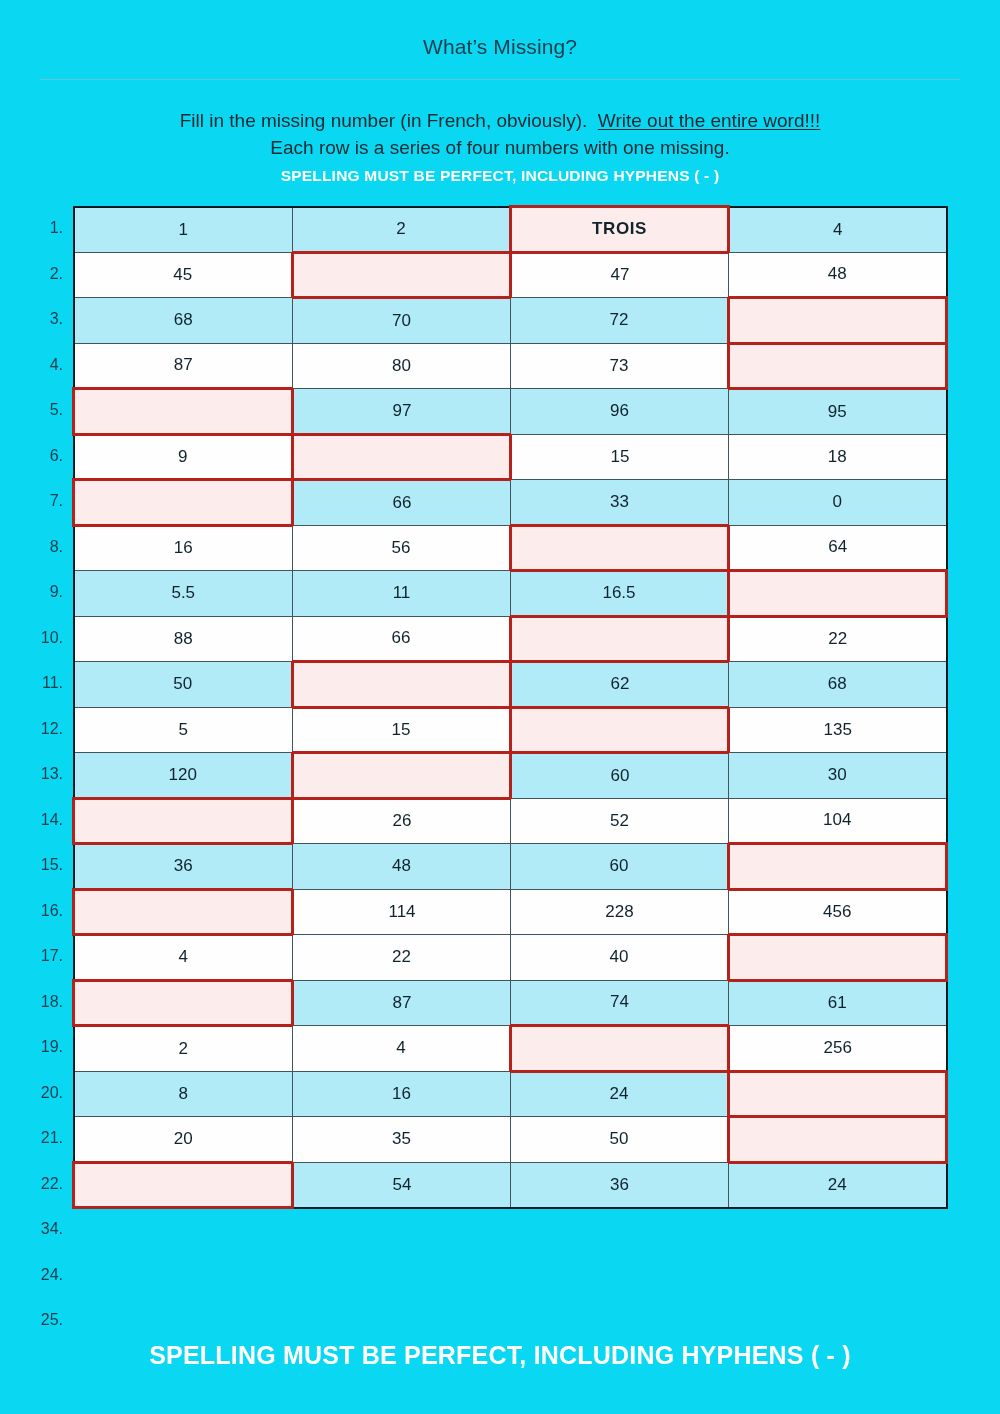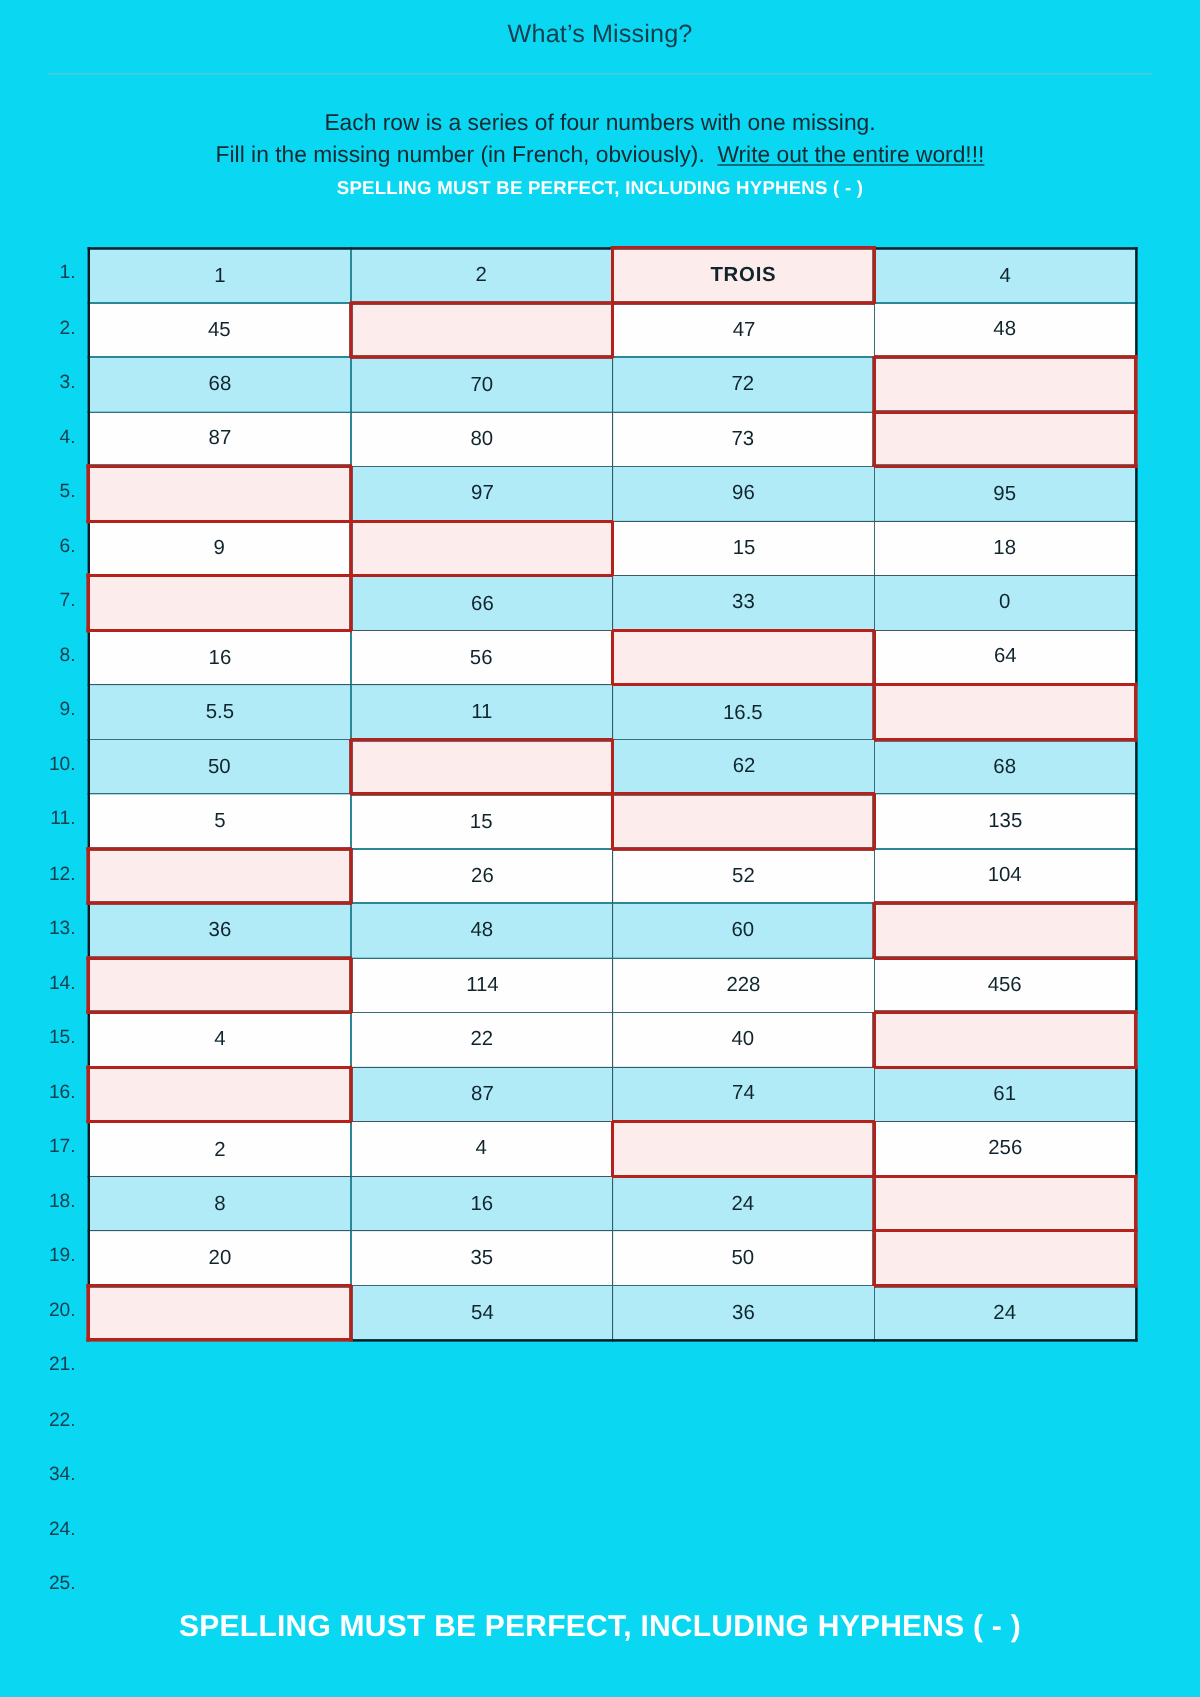--- a/index.html
+++ b/index.html
@@ -12,21 +12,21 @@
     height: 1414px;
     background: #0AD7F2;
     font-family: "Liberation Sans", sans-serif;
     overflow: hidden;
     position: relative;
   }
 
   
   #header-area {
     width: 100%;
-    padding-top: 16px;
+    padding-top: 34px;
   }
   #page-title {
     text-align: center;
     font-size: 21px;
     color: #123e4e;
     font-weight: 400;
     letter-spacing: .1px;
     line-height: 1.2;
   }
   #title-divider {
@@ -138,22 +138,22 @@
 </style>
 </head>
 <body>
 
 <div id="header-area">
   <div id="page-title">What’s Missing?</div>
   <div id="title-divider"></div>
 </div>
 
 <div id="instructions">
+  <div class="instr-line instr-line-2"><span>Fill in the missing number (in French, obviously).&nbsp; </span><span id="instr-underline">Write out the entire word!!!</span></div>
   <div class="instr-line">Each row is a series of four numbers with one missing.</div>
-  <div class="instr-line instr-line-2"><span>Fill in the missing number (in French, obviously).&nbsp; </span><span id="instr-underline">Write out the entire word!!!</span></div>
   <div id="instr-caps">SPELLING MUST BE PERFECT, INCLUDING HYPHENS  ( - )</div>
 </div>
 
 <div id="grid-wrap">
   <div id="num-col">
       <div class="row-num">1.</div>
       <div class="row-num">2.</div>
       <div class="row-num">3.</div>
       <div class="row-num">4.</div>
       <div class="row-num">5.</div>
@@ -233,31 +233,43 @@
           <td>56</td>
           <td class="blank"></td>
           <td>64</td>
         </tr>
         <tr class="band-blue">
           <td>5.5</td>
           <td>11</td>
           <td>16.5</td>
           <td class="blank"></td>
         </tr>
+        <tr class="band-white">
+          <td>88</td>
+          <td>66</td>
+          <td class="blank"></td>
+          <td>22</td>
+        </tr>
         <tr class="band-blue">
           <td>50</td>
           <td class="blank"></td>
           <td>62</td>
           <td>68</td>
         </tr>
         <tr class="band-white">
           <td>5</td>
           <td>15</td>
           <td class="blank"></td>
           <td>135</td>
+        </tr>
+        <tr class="band-blue">
+          <td>120</td>
+          <td class="blank"></td>
+          <td>60</td>
+          <td>30</td>
         </tr>
         <tr class="band-white">
           <td class="blank"></td>
           <td>26</td>
           <td>52</td>
           <td>104</td>
         </tr>
         <tr class="band-blue">
           <td>36</td>
           <td>48</td>

